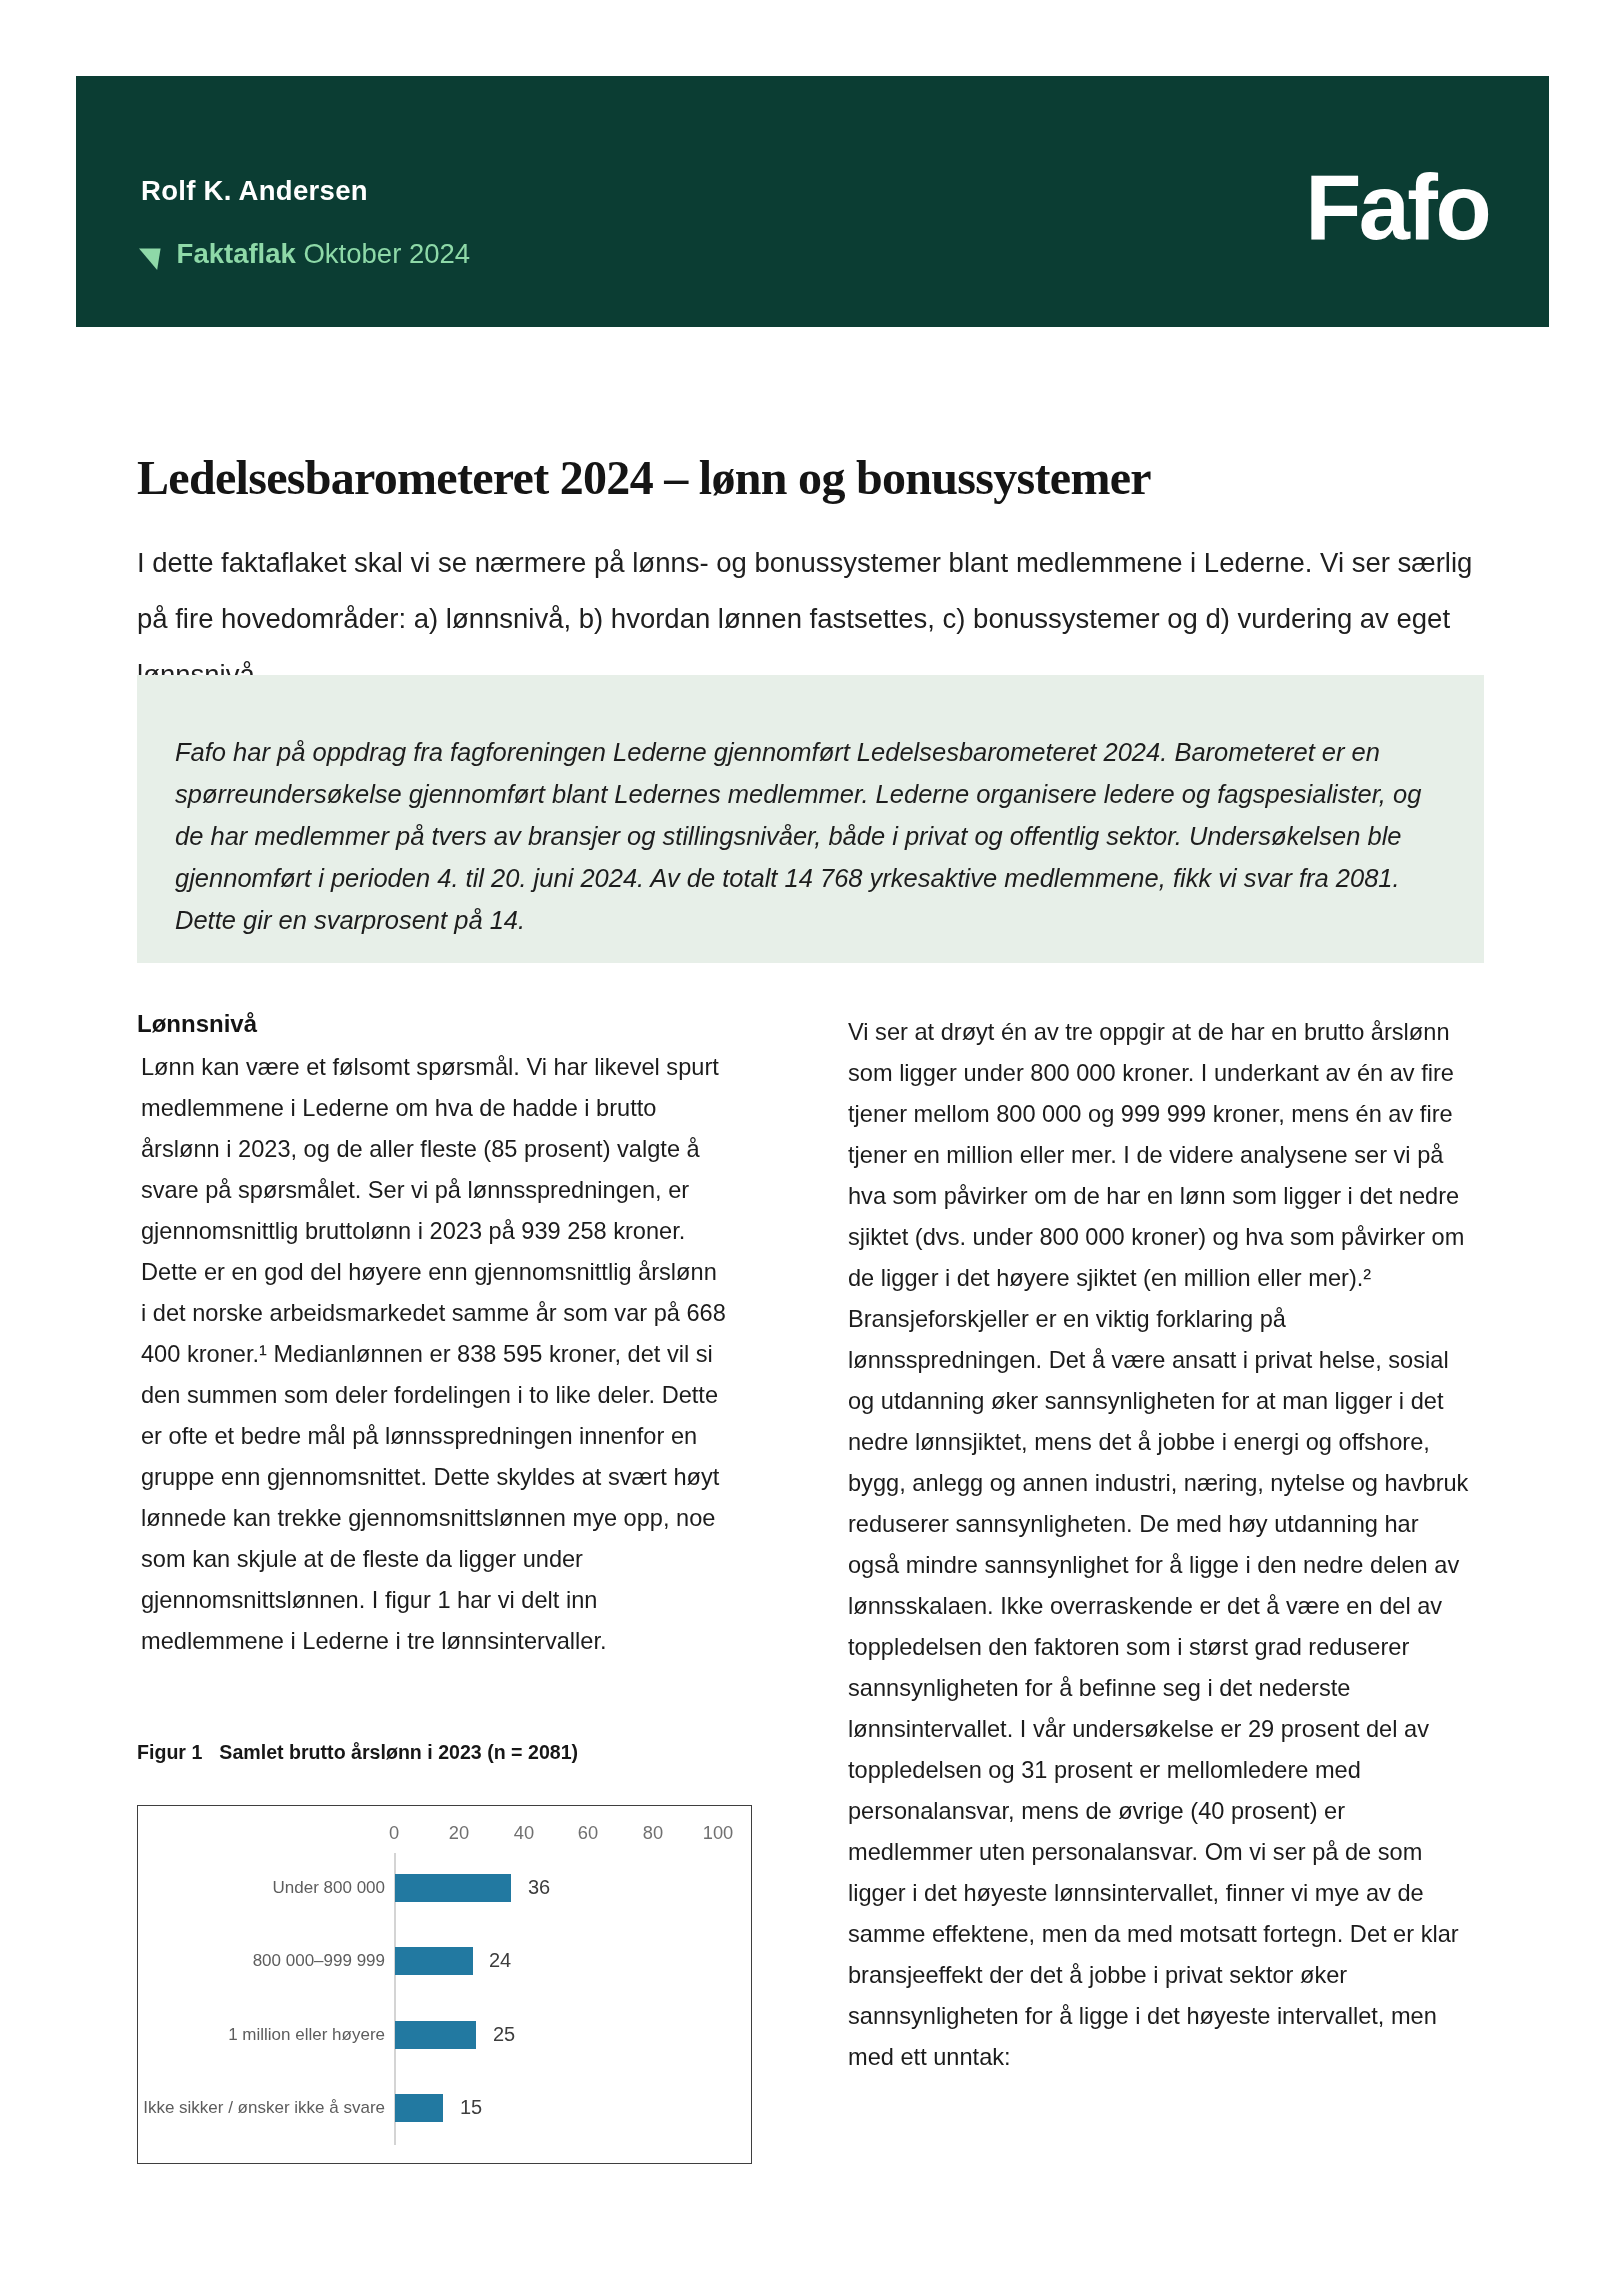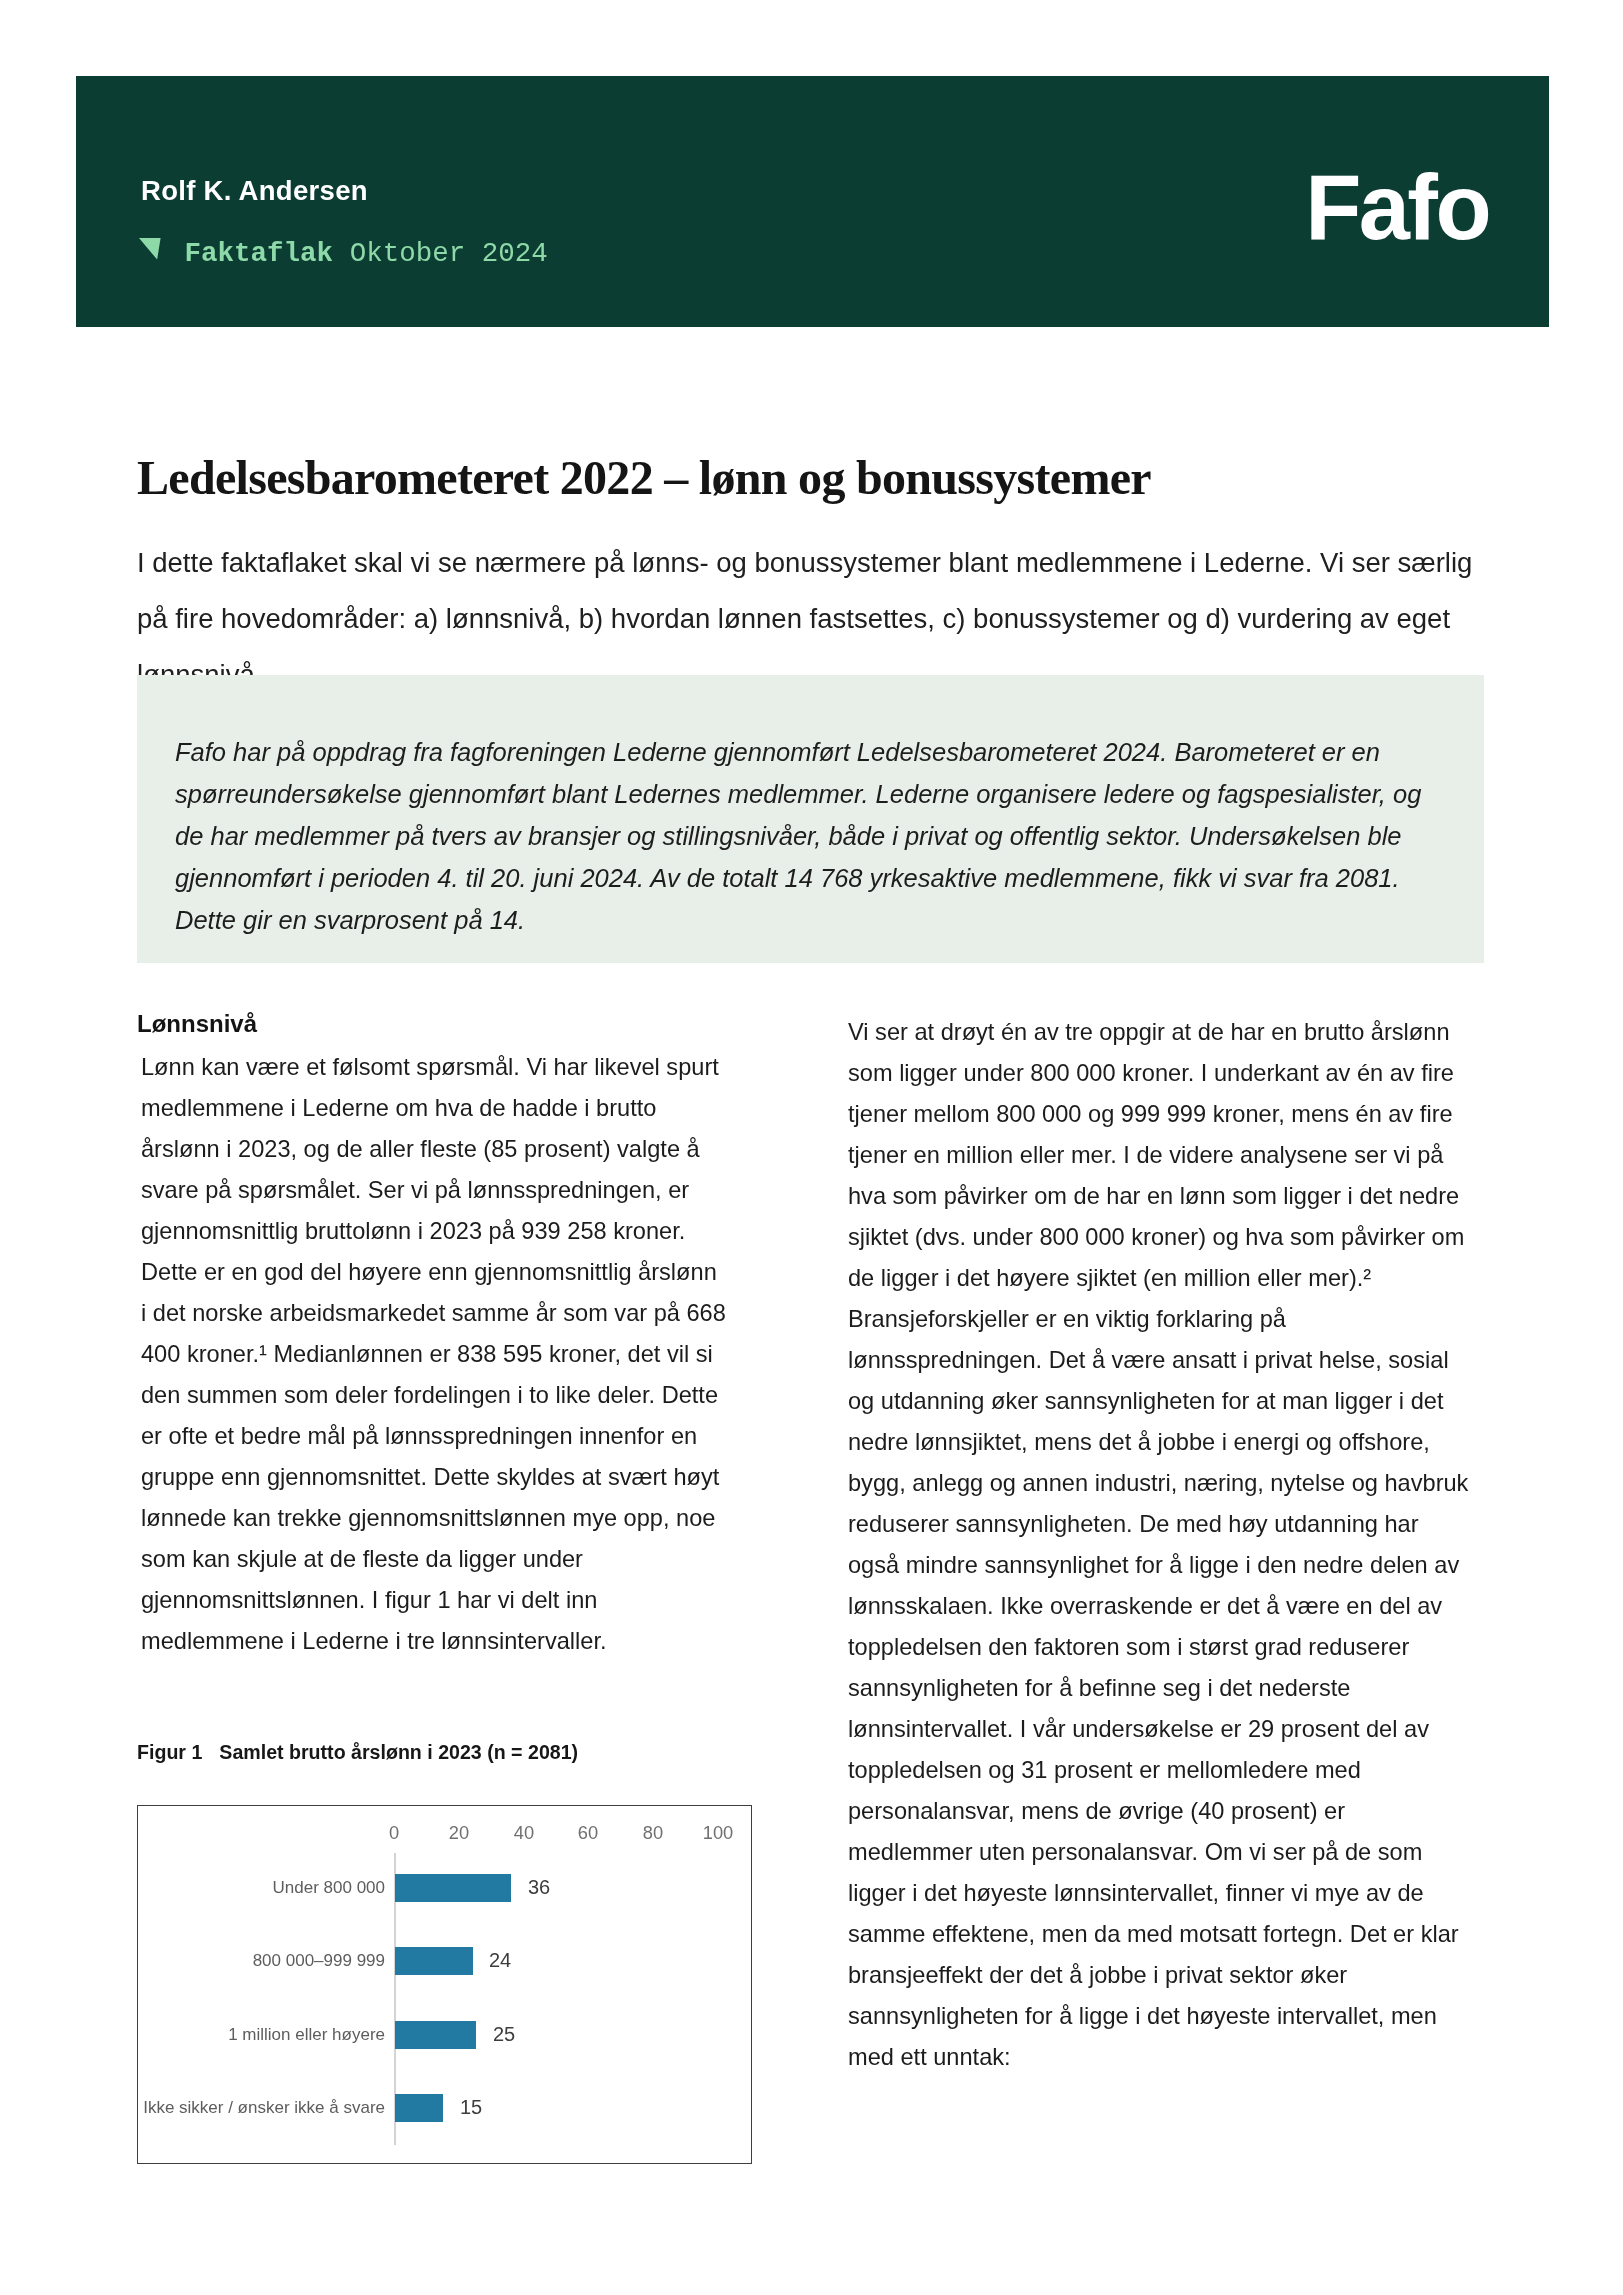--- a/index.html
+++ b/index.html
@@ -4,21 +4,21 @@
 <style>
   html,body{margin:0;padding:0;}
   body{
     width:1623px;height:2295px;position:relative;background:#ffffff;
     font-family:"Liberation Sans", sans-serif;color:#1f1f1f;overflow:hidden;
     --header-bg:#0b3d33;--accent:#8ed9a8;--infobox:#e7efe8;--bar:#2279a1;
   }
   
   .band{position:absolute;left:76px;top:76px;width:1473px;height:251px;background:var(--header-bg);}
   .author{position:absolute;left:65px;top:99px;font-size:27.5px;font-weight:bold;color:#ffffff;letter-spacing:0.3px;}
-  .fakta-row{position:absolute;left:63px;top:162px;display:flex;align-items:flex-start;gap:24px;font-family:Liberation Mono, monospace;}
+  .fakta-row{position:absolute;left:63px;top:162px;display:flex;align-items:flex-end;gap:16px;}
   .fakta-tri{width:21.6px;height:21.6px;background:var(--accent);
     clip-path:polygon(0 0,100% 0,84% 100%);}
   .fakta-text{font-size:27.5px;color:var(--accent);}
   .fakta-text b{font-weight:bold;}
   .logo{position:absolute;right:60px;top:85px;font-size:92px;font-weight:bold;color:#ffffff;
     letter-spacing:-2.6px;line-height:1;}
   
   .doc-title{position:absolute;left:137px;top:416px;width:1374px;
     font-family:"Liberation Serif", serif;font-weight:bold;font-size:48px;line-height:59px;
     color:#151515;letter-spacing:-0.7px;}
@@ -49,21 +49,21 @@
 
 <header class="band">
   <div class="author">Rolf K. Andersen</div>
   <div class="fakta-row">
     <span class="fakta-tri"></span>
     <span class="fakta-text"><b>Faktaflak</b> <span>Oktober 2024</span></span>
   </div>
   <div class="logo">Fafo</div>
 </header>
 
-<h1 class="doc-title">Ledelsesbarometeret 2022 – lønn og bonussystemer</h1>
+<h1 class="doc-title">Ledelsesbarometeret 2024 – lønn og bonussystemer</h1>
 <p class="intro">I dette faktaflaket skal vi se nærmere på lønns- og bonussystemer blant medlemmene i Lederne. Vi ser særlig på fire hovedområder: a) lønnsnivå, b) hvordan lønnen fastsettes, c) bonussystemer og d) vurdering av eget lønnsnivå.</p>
 
 <section class="infobox">
   <p>Fafo har på oppdrag fra fagforeningen Lederne gjennomført Ledelsesbarometeret 2024. Barometeret er en spørreundersøkelse gjennomført blant Ledernes medlemmer. Lederne organisere ledere og fagspesialister, og de har medlemmer på tvers av bransjer og stillingsnivåer, både i privat og offentlig sektor. Undersøkelsen ble gjennomført i perioden 4. til 20. juni 2024. Av de totalt 14 768 yrkesaktive medlemmene, fikk vi svar fra 2081. Dette gir en svarprosent på 14.</p>
 </section>
 
 <section class="col-left">
   <h2>Lønnsnivå</h2>
   <p class="body-text">Lønn kan være et følsomt spørsmål. Vi har likevel spurt medlemmene i Lederne om hva de hadde i brutto årslønn i 2023, og de aller fleste (85 prosent) valgte å svare på spørsmålet. Ser vi på lønnsspredningen, er gjennomsnittlig bruttolønn i 2023 på 939 258 kroner. Dette er en god del høyere enn gjennomsnittlig årslønn i det norske arbeidsmarkedet samme år som var på 668 400 kroner.¹ Medianlønnen er 838 595 kroner, det vil si den summen som deler fordelingen i to like deler. Dette er ofte et bedre mål på lønnsspredningen innenfor en gruppe enn gjennomsnittet. Dette skyldes at svært høyt lønnede kan trekke gjennomsnittslønnen mye opp, noe som kan skjule at de fleste da ligger under gjennomsnittslønnen. I figur 1 har vi delt inn medlemmene i Lederne i tre lønnsintervaller.</p>
 </section>

